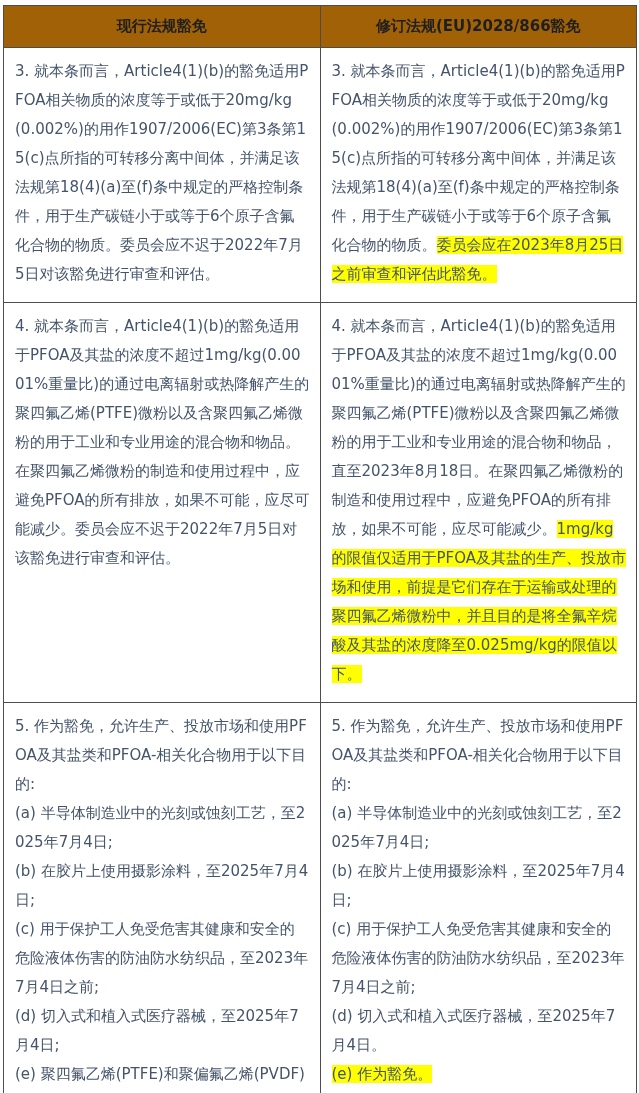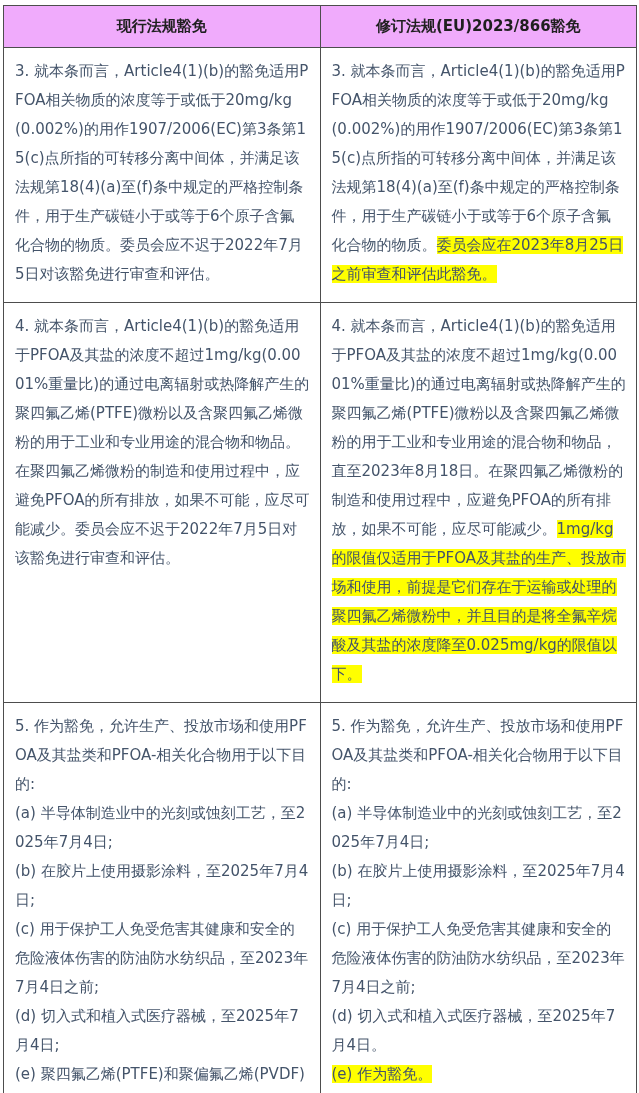--- a/index.html
+++ b/index.html
@@ -24,21 +24,21 @@
     border: 1px solid #4d4d4d;
   }
   table.cmp th {
     height: 42px;
     padding: 4px 6px;
     font-size: 15px;
     font-weight: bold;
     color: #1f1f1f;
     text-align: center;
     vertical-align: middle;
-    background: #f0abfc;
+    background: #a16207;
   }
   table.cmp td {
     width: 50%;
     padding: 9px 10px 13px 11px;
     font-size: 15px;
     line-height: 29px;
     color: #44546a;
     text-align: left;
     vertical-align: top;
     background: #ffffff;
@@ -50,21 +50,21 @@
   }
 </style>
 </head>
 <body>
 
 <div class="page">
   <table class="cmp">
     <thead>
       <tr>
         <th>现行法规豁免</th>
-        <th>修订法规(EU)2023/866豁免</th>
+        <th>修订法规(EU)2028/866豁免</th>
       </tr>
     </thead>
     <tbody>
       <tr>
         <td>
             <div class="para"><span>3. 就本条而言，Article4(1)(b)的豁免适用PFOA相关物质的浓度等于或低于20mg/kg(0.002%)的用作1907/2006(EC)第3条第15(c)点所指的可转移分离中间体，并满足该法规第18(4)(a)至(f)条中规定的严格控制条件，用于生产碳链小于或等于6个原子含氟化合物的物质。委员会应不迟于2022年7月5日对该豁免进行审查和评估。</span></div>
           </td>
         <td>
             <div class="para"><span>3. 就本条而言，Article4(1)(b)的豁免适用PFOA相关物质的浓度等于或低于20mg/kg(0.002%)的用作1907/2006(EC)第3条第15(c)点所指的可转移分离中间体，并满足该法规第18(4)(a)至(f)条中规定的严格控制条件，用于生产碳链小于或等于6个原子含氟化合物的物质。</span><span class="hl">委员会应在2023年8月25日之前审查和评估此豁免。</span></div>
           </td>

